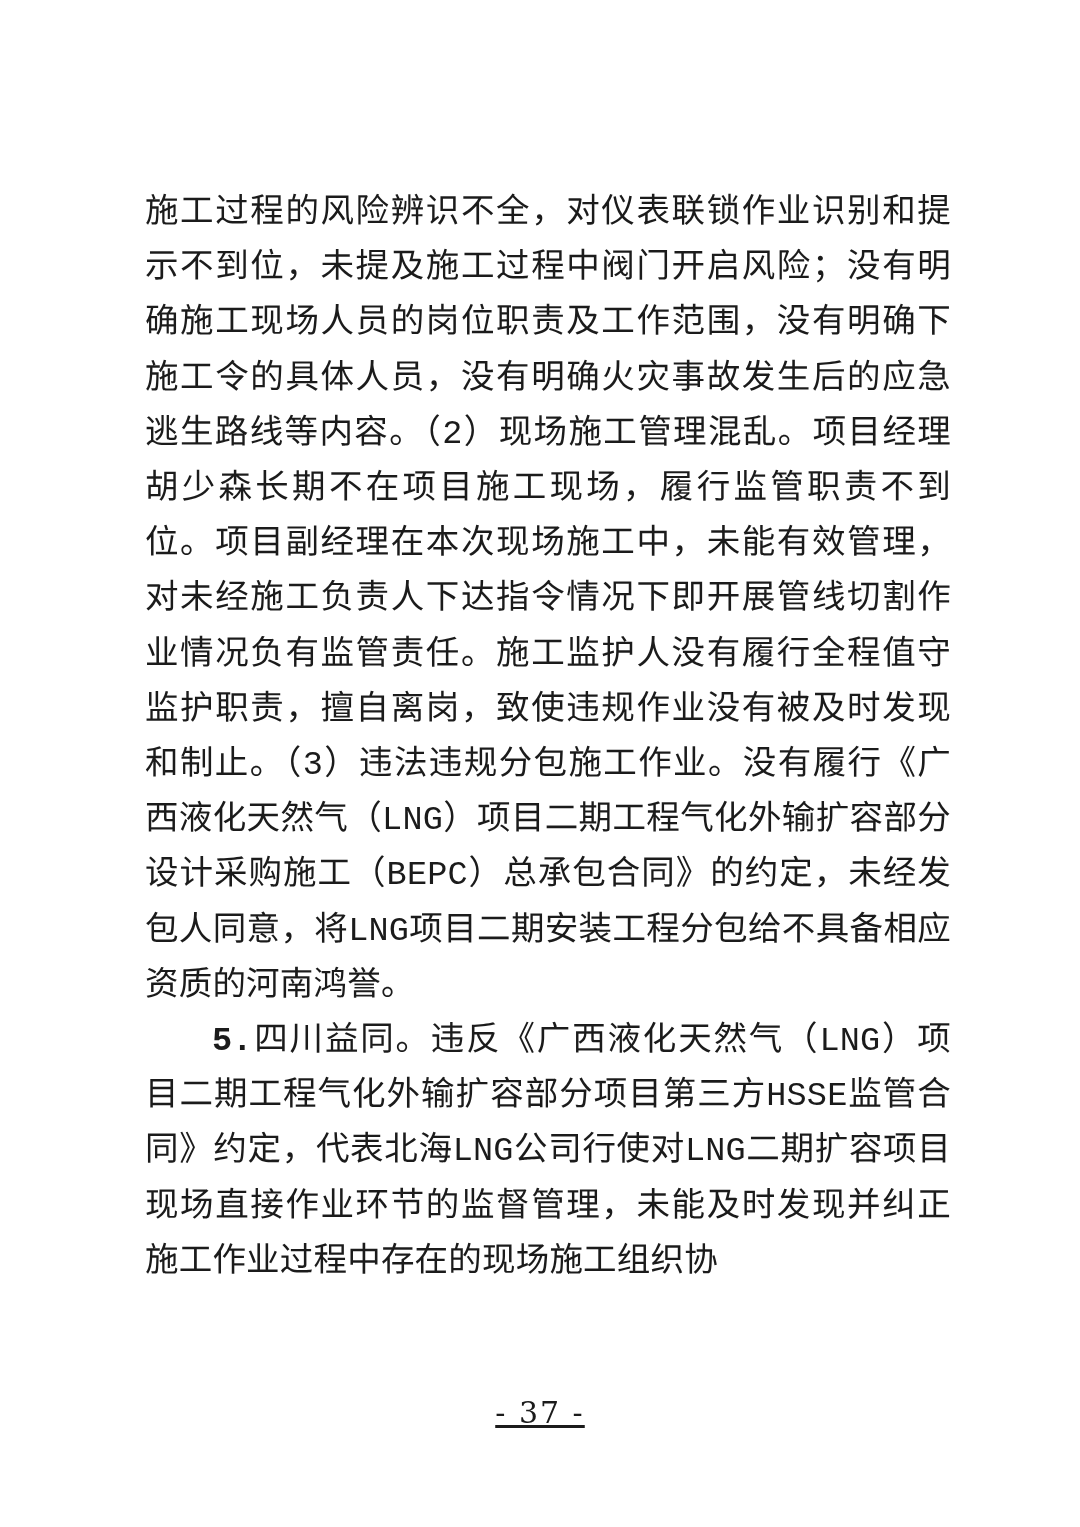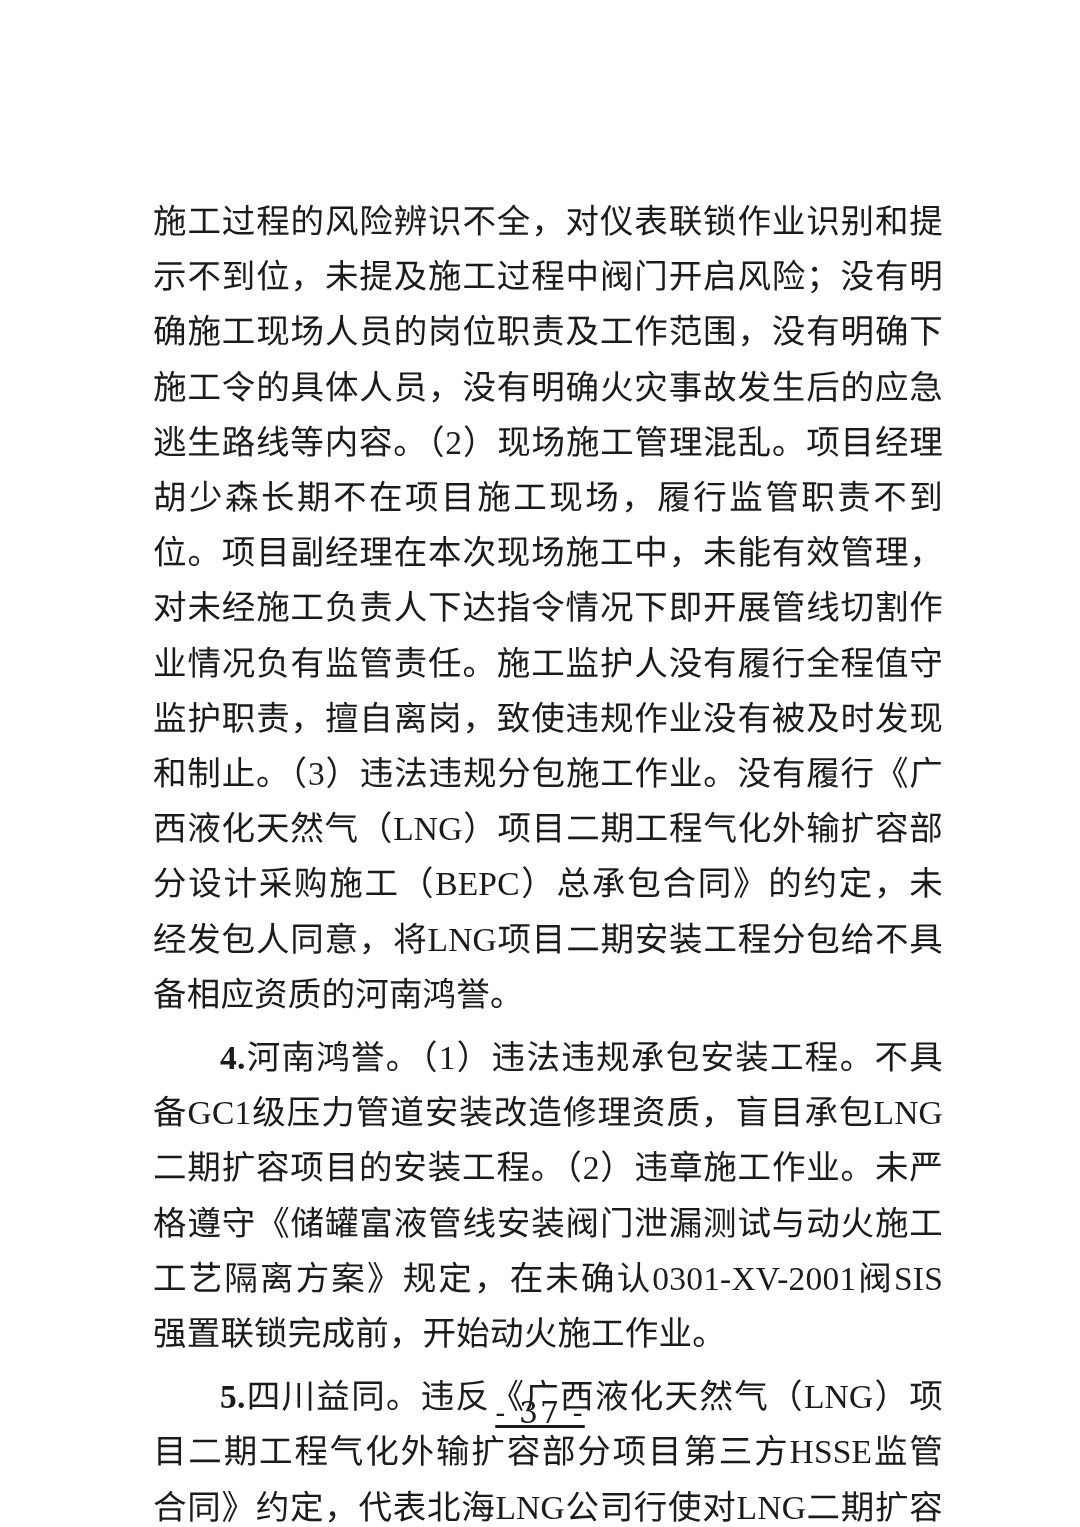--- a/index.html
+++ b/index.html
@@ -17,23 +17,23 @@
     overflow: hidden;
     box-sizing: border-box;
   }
   .body-area {
     position: absolute;
     left: 145px;
     top: 186px;
     width: 806px;
   }
   .para {
-    margin: 8px;
+    margin: 0;
     padding: 0;
-    font-family: Liberation Serif, serif;
+    font-family: Liberation Mono, monospace;
     font-size: 33.5px;
     line-height: 55.2px;
     color: #1b1b1b;
     text-align: justify;
     text-justify: inter-character;
     text-align-last: left;
     letter-spacing: 0.2px;
     word-break: break-all;
     -webkit-font-smoothing: antialiased;
   }
@@ -63,23 +63,20 @@
 <body>
 
 <div class="page">
 
   <div class="body-area">
 
     <p class="para">
       <span>施工过程的风险辨识不全，对仪表联锁作业识别和提示不到位，未提及施工过程中阀门开启风险；没有明确施工现场人员的岗位职责及工作范围，没有明确下施工令的具体人员，没有明确火灾事故发生后的应急逃生路线等内容。（2）现场施工管理混乱。项目经理胡少森长期不在项目施工现场，履行监管职责不到位。项目副经理在本次现场施工中，未能有效管理，对未经施工负责人下达指令情况下即开展管线切割作业情况负有监管责任。施工监护人没有履行全程值守监护职责，擅自离岗，致使违规作业没有被及时发现和制止。（3）违法违规分包施工作业。没有履行《广西液化天然气（LNG）项目二期工程气化外输扩容部分设计采购施工（BEPC）总承包合同》的约定，未经发包人同意，将LNG项目二期安装工程分包给不具备相应资质的河南鸿誉。</span>
     </p>
 
-    <p class="para indent">
-      <span class="lead">4.</span><span>河南鸿誉。（1）违法违规承包安装工程。不具备GC1级压力管道安装改造修理资质，盲目承包LNG二期扩容项目的安装工程。（2）违章施工作业。未严格遵守《储罐富液管线安装阀门泄漏测试与动火施工工艺隔离方案》规定，在未确认0301-XV-2001阀SIS强置联锁完成前，开始动火施工作业。</span>
-    </p>
 
     <p class="para indent">
       <span class="lead">5.</span><span>四川益同。违反《广西液化天然气（LNG）项目二期工程气化外输扩容部分项目第三方HSSE监管合同》约定，代表北海LNG公司行使对LNG二期扩容项目现场直接作业环节的监督管理，未能及时发现并纠正施工作业过程中存在的现场施工组织协</span>
     </p>
 
   </div>
 
   <div class="page-number">- 37 -</div>
 
 </div>

